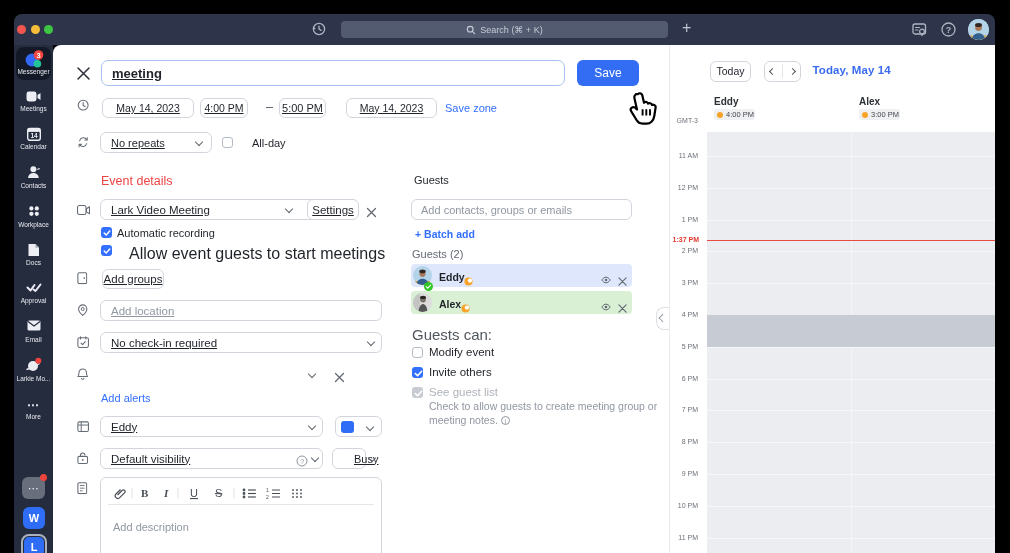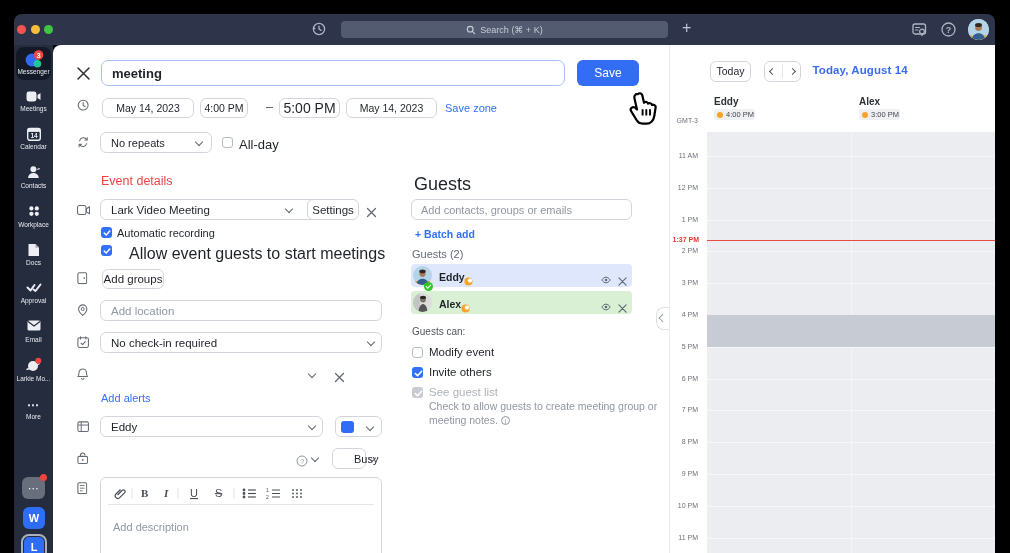--- a/index.html
+++ b/index.html
@@ -23,21 +23,21 @@
 .blue{color:#3370ff;}
 .chev{width:6px;height:6px;border-right:1.4px solid #5f666e;border-bottom:1.4px solid #5f666e;transform:rotate(45deg);}
 .cb{width:11px;height:11px;border-radius:3px;}
 .cb.on{background:#3370ff;}
 .cb.off{background:#fff;border:1px solid #b4bac2;}
 .cb.dis{background:#c8ccd2;}
 .ckm{position:absolute;left:1.5px;top:1.5px;}
 .icoslot{left:77px;width:14px;height:14px;color:#646a73;}
 .icoslot svg{transform:scale(.88);transform-origin:0 0;}
 .gray{color:#646a73;}
-.field{position:absolute;border:1px solid #d2d6dc;border-radius:6px;background:#fff;font-size:11.5px;color:#1f2329;display:flex;align-items:center;padding-left:10px;}
+.field{position:absolute;border:1px solid #d2d6dc;border-radius:6px;background:#fff;font-size:11.5px;color:#1f2329;display:flex;align-items:center;padding-left:10px;text-decoration:underline;}
 .hl{left:707px;width:288px;height:1px;background:#f6f7f9;}
 .tlab{left:660px;width:38px;text-align:right;font-size:7px;color:#6b7077;}
 </style></head>
 <body>
 <div id="stage">
   <div class="a" id="titlebar"></div>
   <div class="a" id="sidebar"></div>
   <div class="a" id="content">
       <div class="a" id="vdivider"></div>
     </div>
@@ -170,35 +170,35 @@
   <div class="a field" style="left:101px;top:60px;width:464px;height:26px;border:1.4px solid #aabff0;border-radius:7px;font-weight:bold;font-size:13px;">meeting</div>
   <div class="a" style="left:577px;top:60px;width:62px;height:26px;background:#336df4;border-radius:6px;color:#fff;font-size:12px;display:flex;align-items:center;justify-content:center;">Save</div>
 
   <div class="a icoslot" style="top:99px;"><svg width="14" height="14" viewBox="0 0 14 14">
         <circle cx="7" cy="7" r="5.6" fill="none" stroke="#646a73" stroke-width="1.2"></circle>
         <path d="M7 4v3.2l2.2 1.4" stroke="#646a73" stroke-width="1.2" fill="none" stroke-linecap="round"></path>
       </svg></div>
   <div class="a field" style="left:102px;top:98px;width:92px;height:20px;font-size:10.5px;justify-content:center;padding-left:0;">May 14, 2023</div>
   <div class="a field" style="left:200px;top:98px;width:48px;height:20px;font-size:10.5px;justify-content:center;padding-left:0;">4:00 PM</div>
   <div class="a" style="left:266px;top:107px;width:7px;height:1.4px;background:#646a73;"></div>
-  <div class="a field" style="left:279px;top:98px;width:61px;height:20px;font-size:14px;justify-content:center;padding-left:0;">5:00 PM</div>
+  <div class="a field" style="left:279px;top:98px;width:47px;height:20px;font-size:11px;justify-content:center;padding-left:0;">5:00 PM</div>
   <div class="a field" style="left:346px;top:98px;width:91px;height:20px;font-size:10.5px;justify-content:center;padding-left:0;">May 14, 2023</div>
   <div class="a blue" style="left:445px;top:102px;font-size:11px;">Save zone</div>
 
   <div class="a icoslot" style="top:136px;"><svg width="14" height="14" viewBox="0 0 14 14">
         <path d="M3 5.5a4.3 4.3 0 0 1 8-1.2M11 8.5a4.3 4.3 0 0 1-8 1.2" fill="none" stroke="#646a73" stroke-width="1.2" stroke-linecap="round"></path>
         <path d="M11.6 1.8v2.7H9M2.4 12.2V9.5H5" fill="none" stroke="#646a73" stroke-width="1.2" stroke-linecap="round" stroke-linejoin="round"></path>
       </svg></div>
   <div class="a field" style="left:100px;top:132px;width:112px;height:21px;font-size:11px;text-align:right;">No repeats</div>
   <div class="a chev" style="left:196px;top:139px;"></div>
   <div class="a cb off" style="left:222px;top:137px;"></div>
-  <div class="a lbl" style="left:239px;top:137px;font-size:13px;">All-day</div>
+  <div class="a lbl" style="left:252px;top:137px;font-size:11px;">All-day</div>
 
   <div class="a" style="left:101px;top:174px;font-size:12.5px;color:#ef4444;">Event details</div>
-  <div class="a" style="left:414px;top:174px;font-size:18px;color:#1f2329;">Guests</div>
+  <div class="a" style="left:414px;top:174px;font-size:11px;color:#1f2329;">Guests</div>
 
   <div class="a icoslot" style="top:203px;"><svg width="15" height="12" viewBox="0 0 15 12">
         <rect x="0.6" y="0.6" width="9.6" height="10.2" rx="2" fill="none" stroke="#646a73" stroke-width="1.2"></rect>
         <path d="M10.8 4.2l3.4-2.2v8l-3.4-2.2z" fill="none" stroke="#646a73" stroke-width="1.2" stroke-linejoin="round"></path>
       </svg></div>
   <div class="a field" style="left:100px;top:199px;width:239px;height:21px;">Lark Video Meeting</div>
   <div class="a chev" style="left:286px;top:206px;"></div>
   <div class="a field" style="left:307px;top:199px;width:52px;height:21px;justify-content:center;padding-left:0;">Settings</div>
   <div class="a" style="left:366px;top:204px;"><svg width="11" height="11" viewBox="0 0 11 11">
         <path d="M1.5 1.5l8 8M9.5 1.5l-8 8" stroke="#646a73" stroke-width="1.3" stroke-linecap="round"></path>
@@ -254,20 +254,21 @@
   <div class="a chev" style="left:309px;top:423px;"></div>
   <div class="a field" style="left:335px;top:416px;width:47px;height:21px;"></div>
   <div class="a" style="left:341px;top:420.5px;width:12.5px;height:12.5px;background:#2f6df6;border-radius:3px;"></div>
   <div class="a chev" style="left:367px;top:423.5px;"></div>
 
   <div class="a icoslot" style="top:452px;"><svg width="13" height="14" viewBox="0 0 13 14">
         <rect x="1" y="5" width="11" height="8" rx="1.6" fill="none" stroke="#646a73" stroke-width="1.2"></rect>
         <path d="M4 5V3.6a2.5 2.5 0 0 1 5 0" fill="none" stroke="#646a73" stroke-width="1.2"></path>
         <circle cx="6.5" cy="9" r="1" fill="#646a73"></circle>
       </svg></div>
+  <div class="a field" style="left:100px;top:448px;width:223px;height:21px;">Default visibility</div>
   <div class="a" style="left:296px;top:453px;"><svg width="12" height="12" viewBox="0 0 12 12">
         <circle cx="6" cy="6" r="5" fill="none" stroke="#8f959e" stroke-width="1"></circle>
         <text x="6" y="8.6" font-size="7.5" fill="#8f959e" text-anchor="middle" font-family="Liberation Sans">?</text>
       </svg></div>
   <div class="a chev" style="left:311.5px;top:455px;"></div>
   <div class="a field" style="left:332px;top:448px;width:34px;height:21px;padding-left:21px;font-size:11px;">Busy</div>
   <div class="a chev" style="left:368.5px;top:455px;"></div>
 
   <div class="a icoslot" style="top:482px;"><svg width="12" height="14" viewBox="0 0 12 14">
         <rect x="1" y="0.8" width="10" height="12.4" rx="1.6" fill="none" stroke="#646a73" stroke-width="1.2"></rect>
@@ -357,21 +358,21 @@
         <circle cx="6.6" cy="4" r="2.4" fill="#fff"></circle>
       </svg></div>
   <div class="a" style="left:601px;top:298px;"><svg width="10" height="10" viewBox="0 0 12 12">
         <path d="M1 6c1.6-2.3 3.3-3.4 5-3.4S9.4 3.7 11 6c-1.6 2.3-3.3 3.4-5 3.4S2.6 8.3 1 6z" fill="none" stroke="#646a73" stroke-width="1.2"></path>
         <circle cx="6" cy="6" r="1.6" fill="#646a73"></circle>
       </svg></div>
   <div class="a" style="left:618px;top:299px;"><svg width="9" height="9" viewBox="0 0 10 10">
         <path d="M1 1l8 8M9 1L1 9" stroke="#646a73" stroke-width="1.3" stroke-linecap="round"></path>
       </svg></div>
 
-  <div class="a" style="left:412px;top:326px;font-size:10px;color:#51565d;">Guests can:</div>
+  <div class="a" style="left:412px;top:326px;font-size:15px;color:#51565d;">Guests can:</div>
   <div class="a cb off" style="left:412px;top:347px;"></div>
   <div class="a lbl" style="left:429px;top:346px;">Modify event</div>
   <div class="a cb on" style="left:412px;top:367px;">
       <svg class="ckm" width="9" height="9" viewBox="0 0 10 10">
         <path d="M1.5 5l2.5 2.5L8.5 2.5" stroke="#fff" stroke-width="1.8" fill="none" stroke-linecap="round" stroke-linejoin="round"></path>
       </svg>
     </div>
   <div class="a lbl" style="left:429px;top:366px;">Invite others</div>
   <div class="a cb dis" style="left:412px;top:387px;">
       <svg class="ckm" width="9" height="9" viewBox="0 0 10 10">
@@ -382,21 +383,21 @@
   <div class="a" style="left:429px;top:400px;font-size:10.5px;color:#9097a1;line-height:13.5px;width:250px;">Check to allow guests to create meeting group or<br>meeting notes. <span style="display:inline-block;width:9px;height:9px;border:1px solid #9097a1;border-radius:50%;font-size:7px;text-align:center;line-height:9px;">i</span></div>
 
   <div class="a" style="left:656px;top:307px;width:13px;height:23px;background:#fff;border:1px solid #dde0e4;border-right:none;border-radius:8px 0 0 8px;"></div>
   <div class="a" style="left:660px;top:315px;width:5.5px;height:5.5px;border-left:1.4px solid #8f959e;border-bottom:1.4px solid #8f959e;transform:rotate(45deg);"></div>
 
   <div class="a" style="left:710px;top:60.5px;width:41px;height:21px;border:1px solid #d2d6dc;border-radius:6px;background:#fff;font-size:10.5px;color:#1f2329;display:flex;align-items:center;justify-content:center;">Today</div>
   <div class="a" style="left:763.5px;top:60.5px;width:37.5px;height:21px;border:1px solid #d2d6dc;border-radius:6px;background:#fff;"></div>
     <div class="a" style="left:782px;top:64px;width:1px;height:14px;background:#e2e4e8;"></div>
   <div class="a" style="left:770px;top:68.5px;width:5px;height:5px;border-left:1.3px solid #51565d;border-bottom:1.3px solid #51565d;transform:rotate(45deg);"></div>
   <div class="a" style="left:789.5px;top:68.5px;width:5px;height:5px;border-right:1.3px solid #51565d;border-top:1.3px solid #51565d;transform:rotate(45deg);"></div>
-  <div class="a" style="left:812.5px;top:64px;font-size:11.5px;font-weight:bold;letter-spacing:0.1px;color:#3b6cf0;">Today, August 14</div>
+  <div class="a" style="left:812.5px;top:64px;font-size:11.5px;font-weight:bold;letter-spacing:0.1px;color:#3b6cf0;">Today, May 14</div>
 
   <div class="a" style="left:714px;top:96px;font-size:10px;font-weight:bold;color:#2b2f36;">Eddy</div>
   <div class="a" style="left:714px;top:109px;width:41px;height:11px;background:#eff0f2;border-radius:3px;"></div>
   <div class="a" style="left:717px;top:111.5px;width:6px;height:6px;border-radius:50%;background:#f8a428;"></div>
   <div class="a" style="left:726px;top:110px;font-size:7.5px;color:#42464d;">4:00 PM</div>
   <div class="a" style="left:859px;top:96px;font-size:10px;font-weight:bold;color:#2b2f36;">Alex</div>
   <div class="a" style="left:859px;top:109px;width:41px;height:11px;background:#eff0f2;border-radius:3px;"></div>
   <div class="a" style="left:862px;top:111.5px;width:6px;height:6px;border-radius:50%;background:#f8a428;"></div>
   <div class="a" style="left:871px;top:110px;font-size:7.5px;color:#42464d;">3:00 PM</div>
   <div class="a" style="left:660px;top:117px;width:38px;text-align:right;font-size:7px;color:#6b7077;">GMT-3</div>

